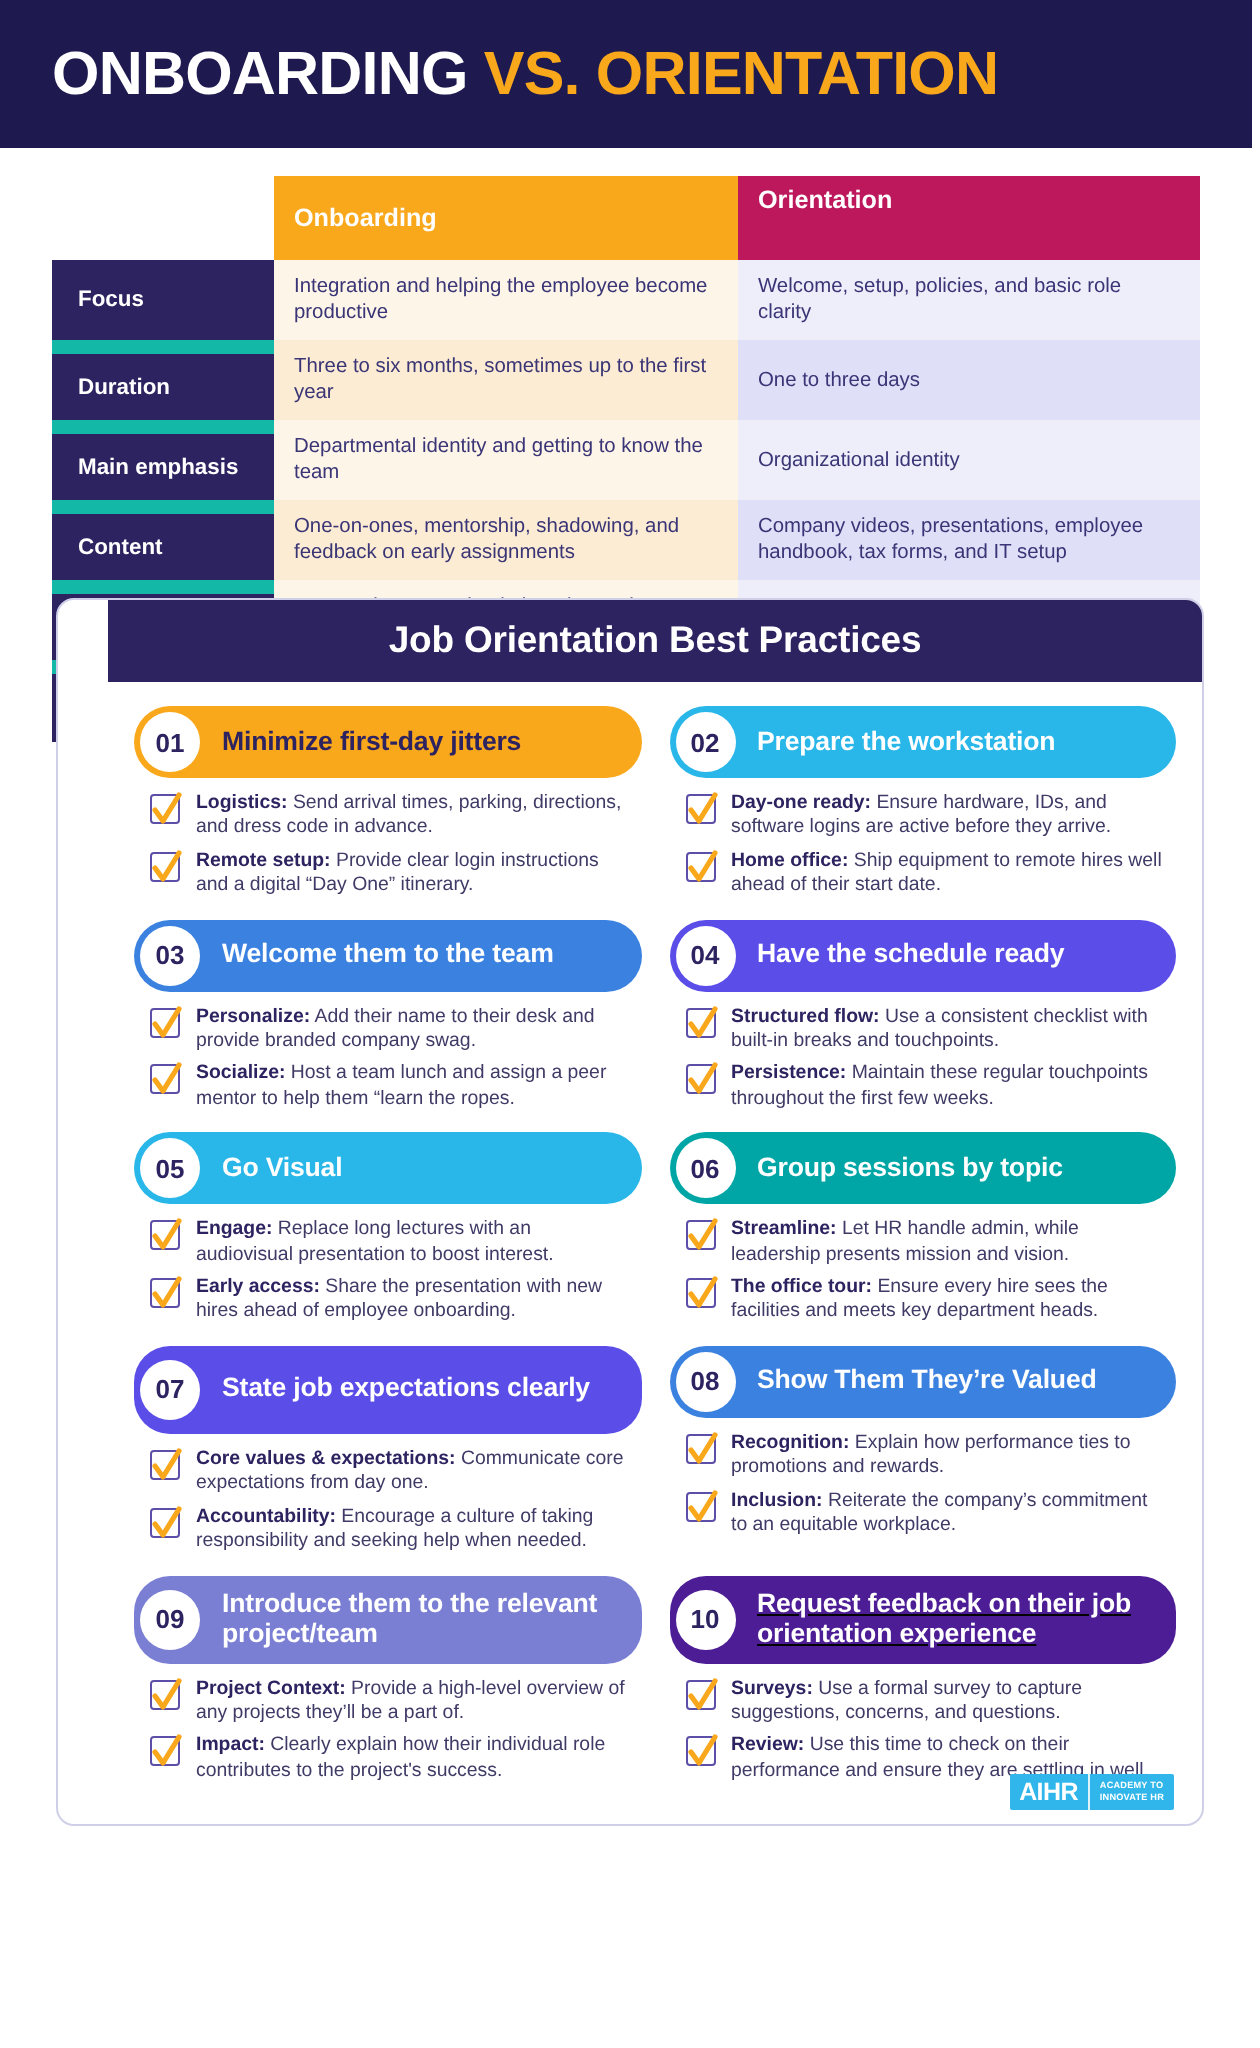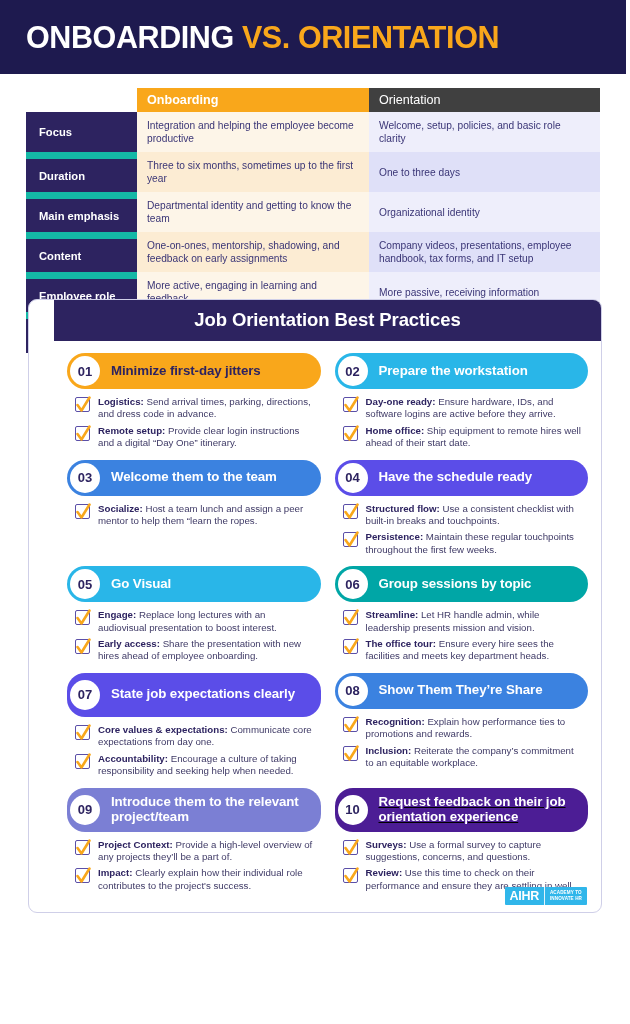--- a/index.html
+++ b/index.html
@@ -46,25 +46,25 @@
   .th-onb {
     background: #f9a71b;
     color: #ffffff;
     font-weight: 700;
     font-size: 12.6px;
     padding: 5px 0 5px 10px;
     display: flex;
     align-items: center;
   }
   .th-ori {
-    background: #404040;
+    background: #be185d;
     color: #ffffff;
-    font-weight: 400;
+    font-weight: 700;
     font-size: 12.6px;
-    padding: 5px 0 5px 10px;
+    padding: 5px 0 23px 10px;
     display: flex;
     align-items: center;
   }
   .lbl {
     background: #2d2360;
     color: #ffffff;
     font-weight: 700;
     font-size: 11.2px;
     padding: 7px 0 7px 13px;
     display: flex;
@@ -297,20 +297,28 @@
             <div class="circle">03</div>
             <div class="pill-title" style="color: rgb(255, 255, 255);">Welcome them to the team</div>
           </div>
           <div class="items">
             <div class="item">
               <div class="chk">
                 <svg width="17" height="22" viewBox="0 0 17 22">
                   <path d="M2.5 11 L6.5 16.5 L14.5 3.5" fill="none" stroke="#f9a71b" stroke-width="2.6" stroke-linecap="round" stroke-linejoin="round"></path>
                 </svg>
               </div>
+              <div class="item-text"><b>Personalize:</b><span> Add their name to their desk and provide branded company swag.</span></div>
+            </div>
+            <div class="item">
+              <div class="chk">
+                <svg width="17" height="22" viewBox="0 0 17 22">
+                  <path d="M2.5 11 L6.5 16.5 L14.5 3.5" fill="none" stroke="#f9a71b" stroke-width="2.6" stroke-linecap="round" stroke-linejoin="round"></path>
+                </svg>
+              </div>
               <div class="item-text"><b>Socialize:</b><span> Host a team lunch and assign a peer mentor to help them “learn the ropes.</span></div>
             </div>
           </div>
         </div>
         <div class="card">
           <div class="pill" style="background: rgb(91, 77, 232);">
             <div class="circle">04</div>
             <div class="pill-title" style="color: rgb(255, 255, 255);">Have the schedule ready</div>
           </div>
           <div class="items">
@@ -400,21 +408,21 @@
                   <path d="M2.5 11 L6.5 16.5 L14.5 3.5" fill="none" stroke="#f9a71b" stroke-width="2.6" stroke-linecap="round" stroke-linejoin="round"></path>
                 </svg>
               </div>
               <div class="item-text"><b>Accountability:</b><span> Encourage a culture of taking responsibility and seeking help when needed.</span></div>
             </div>
           </div>
         </div>
         <div class="card">
           <div class="pill" style="background: rgb(59, 130, 224);">
             <div class="circle">08</div>
-            <div class="pill-title" style="color: rgb(255, 255, 255);">Show Them They’re Share</div>
+            <div class="pill-title" style="color: rgb(255, 255, 255);">Show Them They’re Valued</div>
           </div>
           <div class="items">
             <div class="item">
               <div class="chk">
                 <svg width="17" height="22" viewBox="0 0 17 22">
                   <path d="M2.5 11 L6.5 16.5 L14.5 3.5" fill="none" stroke="#f9a71b" stroke-width="2.6" stroke-linecap="round" stroke-linejoin="round"></path>
                 </svg>
               </div>
               <div class="item-text"><b>Recognition:</b><span> Explain how performance ties to promotions and rewards.</span></div>
             </div>

